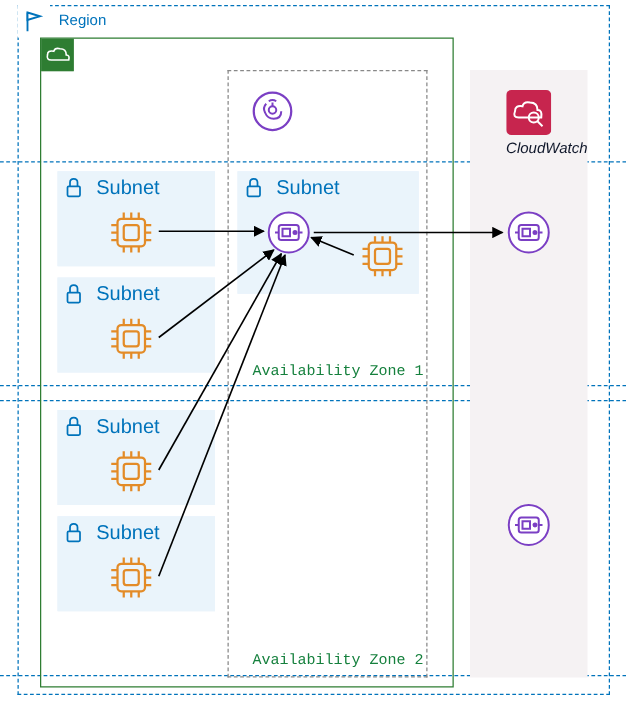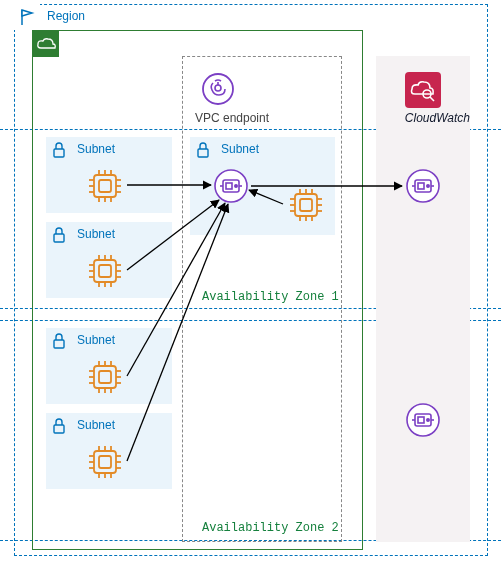--- a/index.html
+++ b/index.html
@@ -21,21 +21,21 @@
   .cloudwatch-box { position: absolute; left: 376px; top: 56px; width: 94px; height: 486px; background: #f5f2f3; }
   .cloudwatch-badge { position: absolute; left: 405px; top: 72px; }
   .cloudwatch-label { position: absolute; left: 376px; top: 111px; font-size: 12px; color: #0f172a; width: 94px; text-align: right; font-style: italic; }
 
   .az-line { position: absolute; left: 0; width: 501px; border-top: 1px dashed #0073bb; }
   .az1-top { top: 129px; } .az1-bot { top: 308px; } .az2-top { top: 320px; } .az2-bot { top: 540px; }
   .az-label { position: absolute; font-size: 12px; color: #15803d; font-family: Liberation Mono, monospace; }
 
   .subnet { position: absolute; width: 126px; height: 76px; background: #eaf4fb; border: 1px solid #eaf4fb; }
   .subnet-badge { position: absolute; left: 0; top: 0; }
-  .subnet-label { position: absolute; left: 30px; top: 4px; font-size: 12px; color: #0073bb; }
+  .subnet-label { position: absolute; left: 30px; top: 4px; font-size: 16px; color: #0073bb; }
   .cpu { position: absolute; }
 
   svg.icon { display: block; }
   .eni-icon { position: absolute; }
   .arrows { position: absolute; left: 0; top: 0; pointer-events: none; }
 </style>
 </head>
 <body>
 
 <div class="canvas">
@@ -73,21 +73,20 @@
   <div class="endpoint-icon">
     <svg class="icon" width="34" height="34">
         <circle cx="17" cy="17" r="15" fill="#fff" stroke="#7b3fc4" stroke-width="1.8"></circle>
         <g stroke="#7b3fc4" stroke-width="1.6" fill="none">
           <path d="M12 11 Q9 14 11 18 Q13 23 18 23 Q24 23 24 17"></path>
           <circle cx="17" cy="16" r="3"></circle>
           <path d="M17 10 L17 13 M14 9 Q17 7 20 9"></path>
         </g>
       </svg>
   </div>
-  <div class="endpoint-label">VPC endpoint</div>
 
   <div class="cloudwatch-box"></div>
   <div class="cloudwatch-badge">
     <svg class="icon" width="36" height="36">
         <rect width="36" height="36" rx="4" fill="#c7254e"></rect>
         <g stroke="#fff" stroke-width="1.6" fill="none">
           <path d="M10 22 Q5 22 7 17 Q7 12 13 13 Q14 9 19 10 Q25 10 25 16 Q29 16 28 22 Z"></path>
           <circle cx="22" cy="22" r="4"></circle>
           <line x1="25" y1="25" x2="29" y2="29"></line>
         </g>

